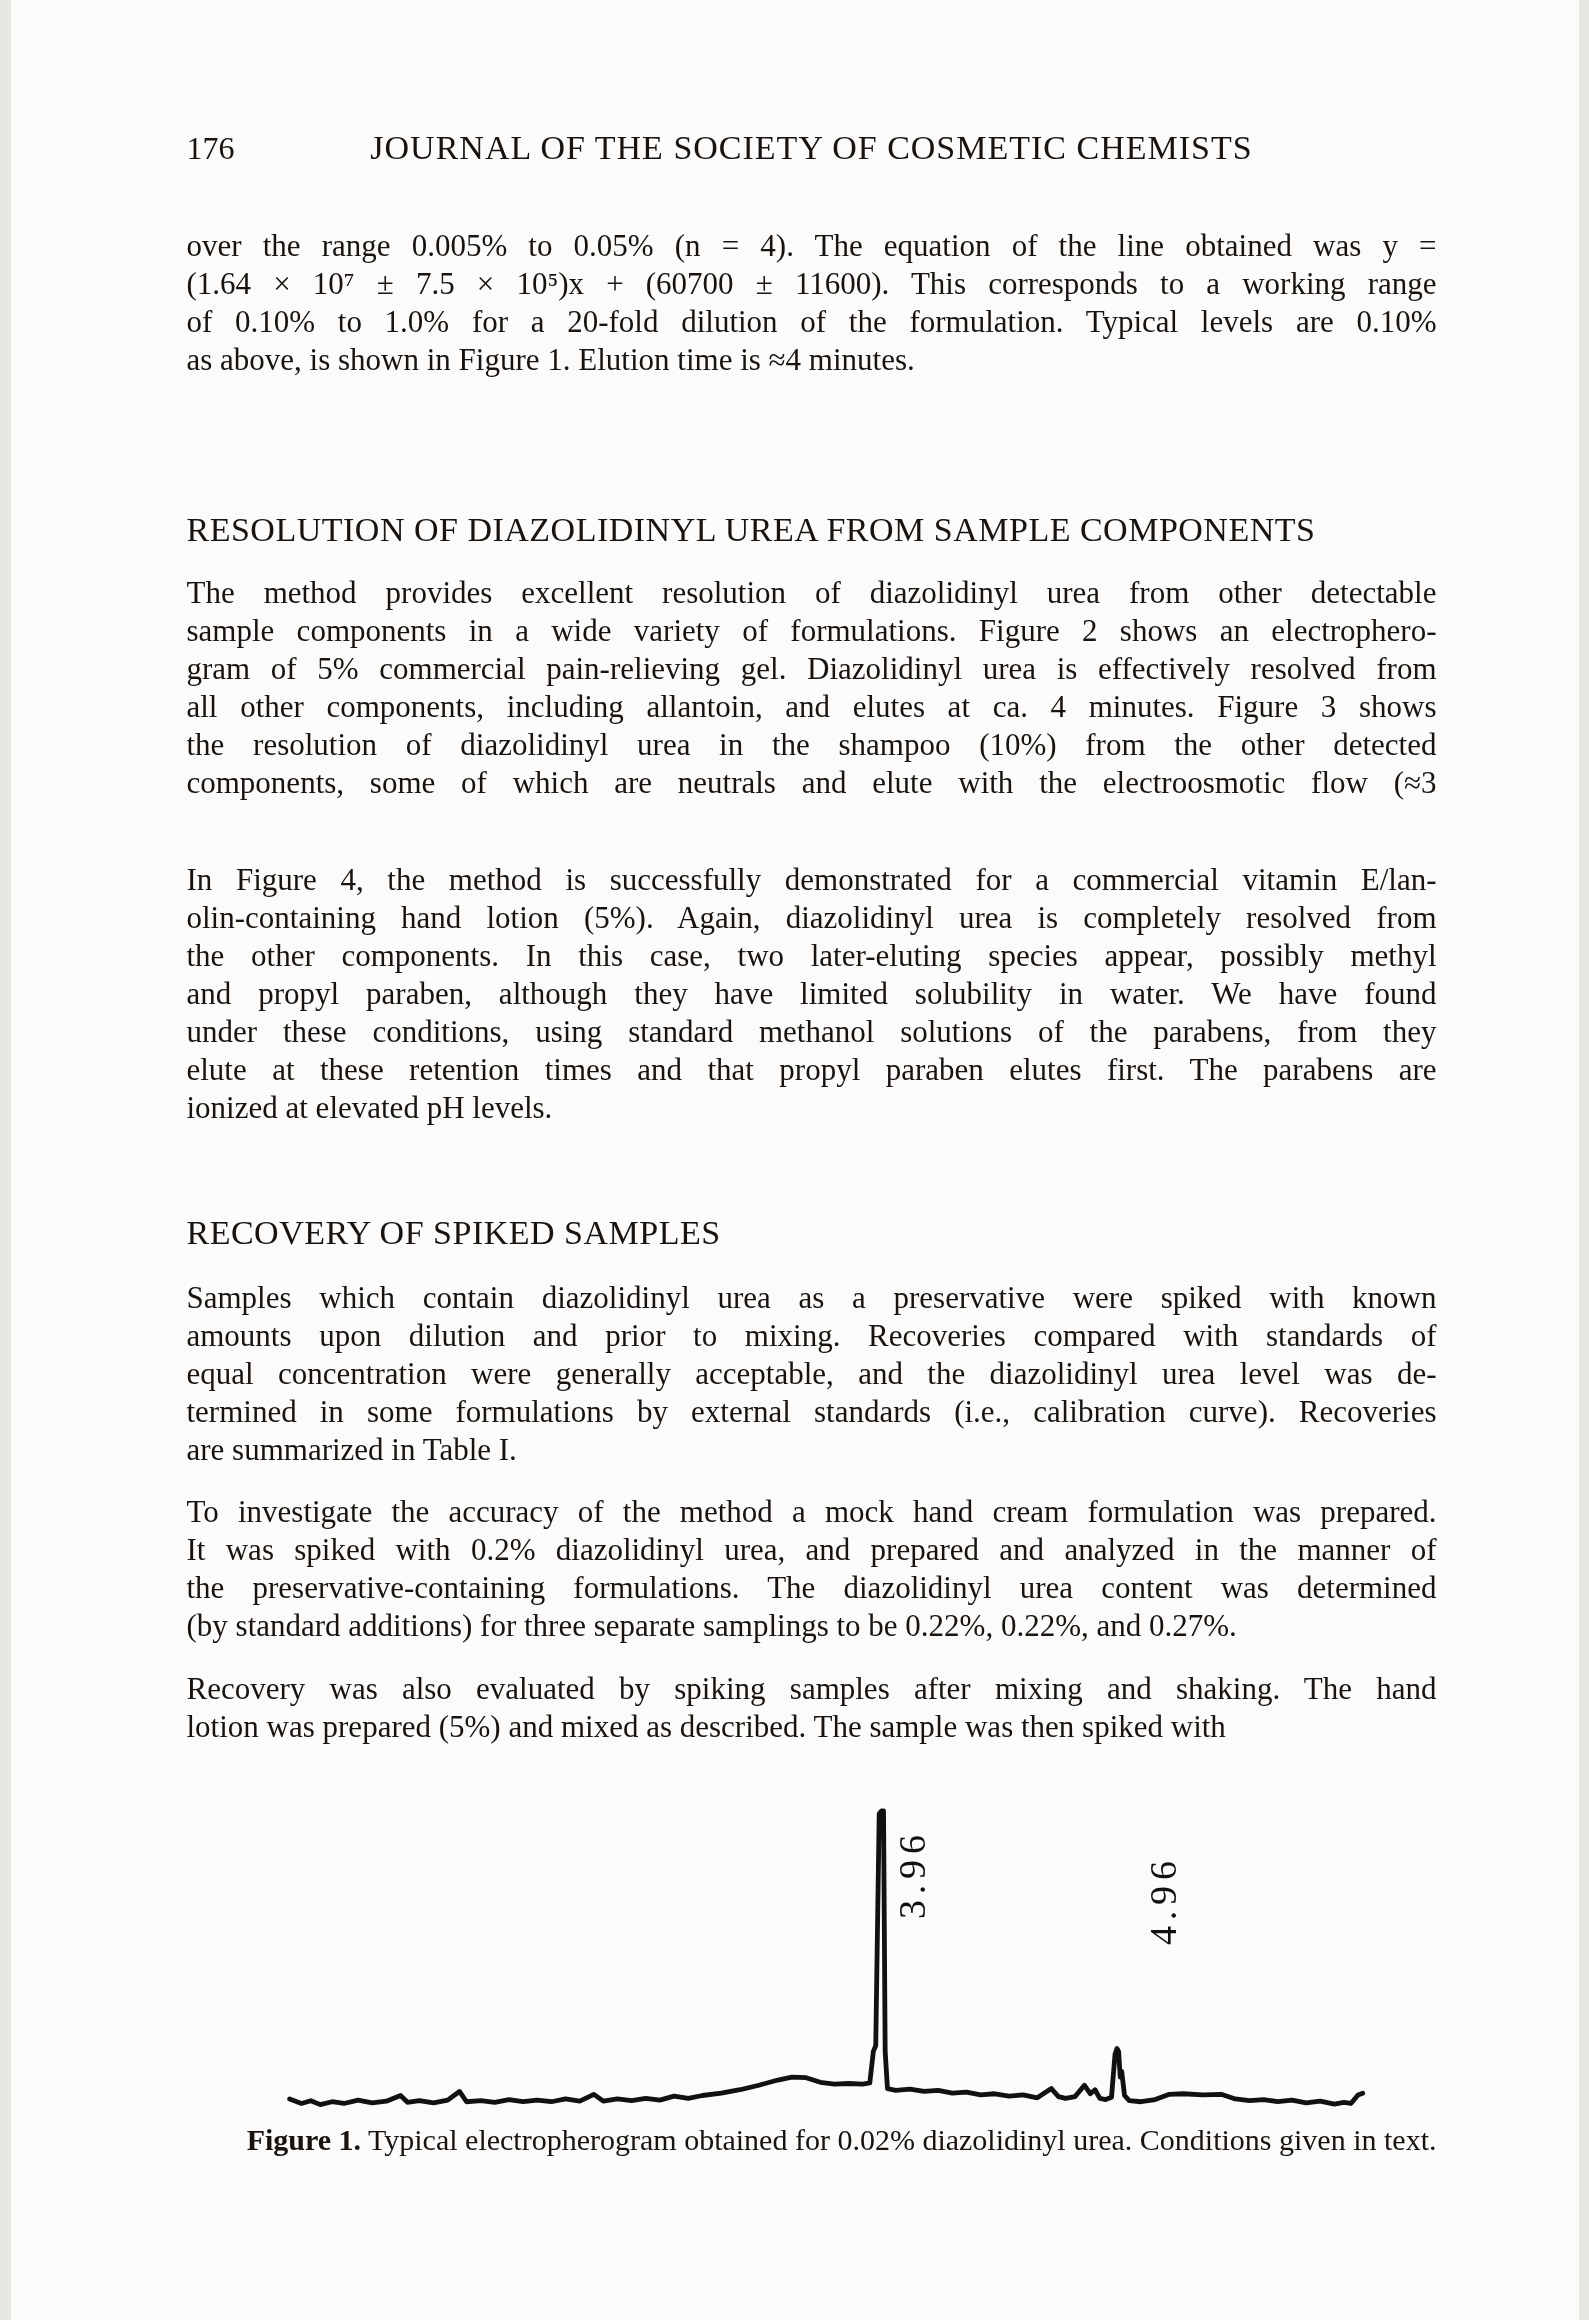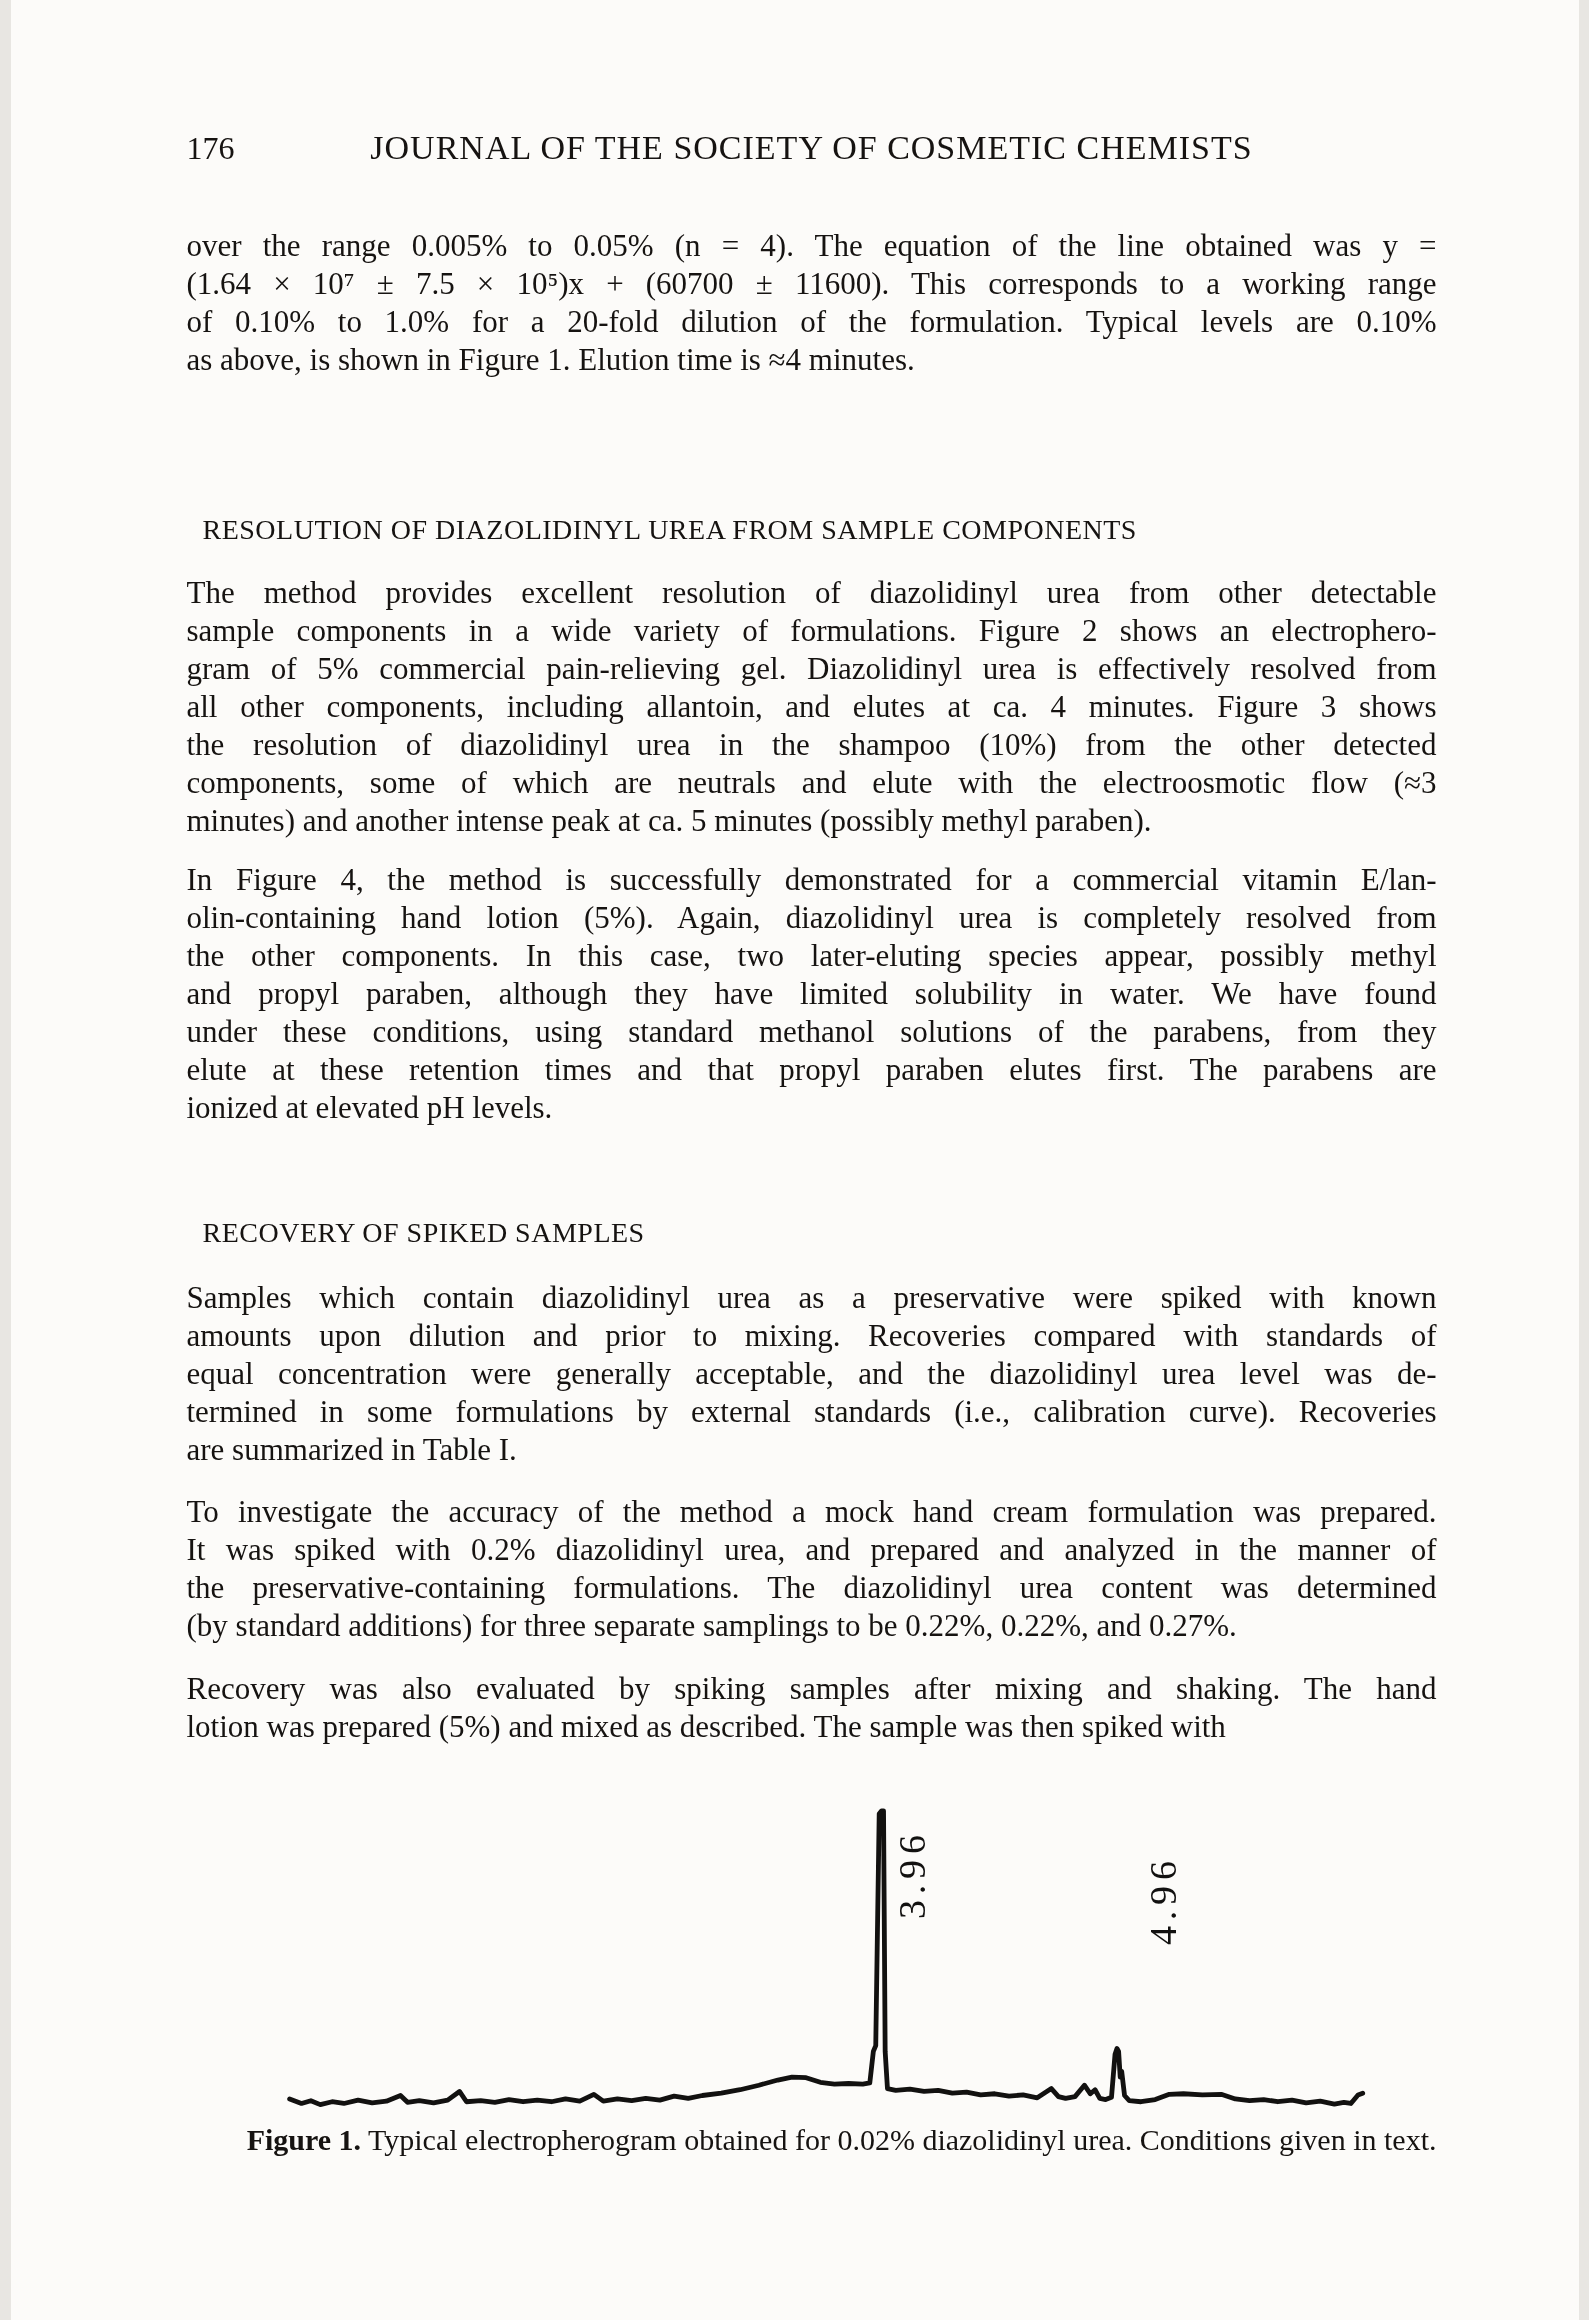--- a/index.html
+++ b/index.html
@@ -28,22 +28,22 @@
     left:176px;width:1250px;
     font-size:31px;
   }
   .tline{
     height:38px;line-height:38px;
     text-align:justify;text-align-last:justify;
     white-space:normal;
   }
   .tline.last{text-align-last:left;}
   .sechead{
-    left:192px;width:1250px;
-    font-size:28px;line-height:33px;letter-spacing:0.5px;
+    left:176px;width:1250px;
+    font-size:34px;line-height:33px;letter-spacing:0.5px;
     font-weight:normal;margin:0;
   }
   .caption{
     left:176px;top:2121px;width:1250px;
     font-size:30px;line-height:38px;
     text-align:right;
   }
   .caption .cap-label{font-weight:bold;}
   .figure-svg{left:0;top:0;pointer-events:none;}
   .trace{
@@ -80,21 +80,20 @@
 
   <h2 class="abs sechead" style="top:513px">RESOLUTION OF DIAZOLIDINYL UREA FROM SAMPLE COMPONENTS</h2>
 
   <div class="abs para" style="top:574px">
       <div class="tline">The method provides excellent resolution of diazolidinyl urea from other detectable</div>
       <div class="tline">sample components in a wide variety of formulations. Figure 2 shows an electrophero-</div>
       <div class="tline">gram of 5% commercial pain-relieving gel. Diazolidinyl urea is effectively resolved from</div>
       <div class="tline">all other components, including allantoin, and elutes at ca. 4 minutes. Figure 3 shows</div>
       <div class="tline">the resolution of diazolidinyl urea in the shampoo (10%) from the other detected</div>
       <div class="tline">components, some of which are neutrals and elute with the electroosmotic flow (≈3</div>
-      <div class="tline last">minutes) and another intense peak at ca. 5 minutes (possibly methyl paraben).</div>
     </div>
 
   <div class="abs para" style="top:861px">
       <div class="tline">In Figure 4, the method is successfully demonstrated for a commercial vitamin E/lan-</div>
       <div class="tline">olin-containing hand lotion (5%). Again, diazolidinyl urea is completely resolved from</div>
       <div class="tline">the other components. In this case, two later-eluting species appear, possibly methyl</div>
       <div class="tline">and propyl paraben, although they have limited solubility in water. We have found</div>
       <div class="tline">under these conditions, using standard methanol solutions of the parabens, from they</div>
       <div class="tline">elute at these retention times and that propyl paraben elutes first. The parabens are</div>
       <div class="tline last">ionized at elevated pH levels.</div>

